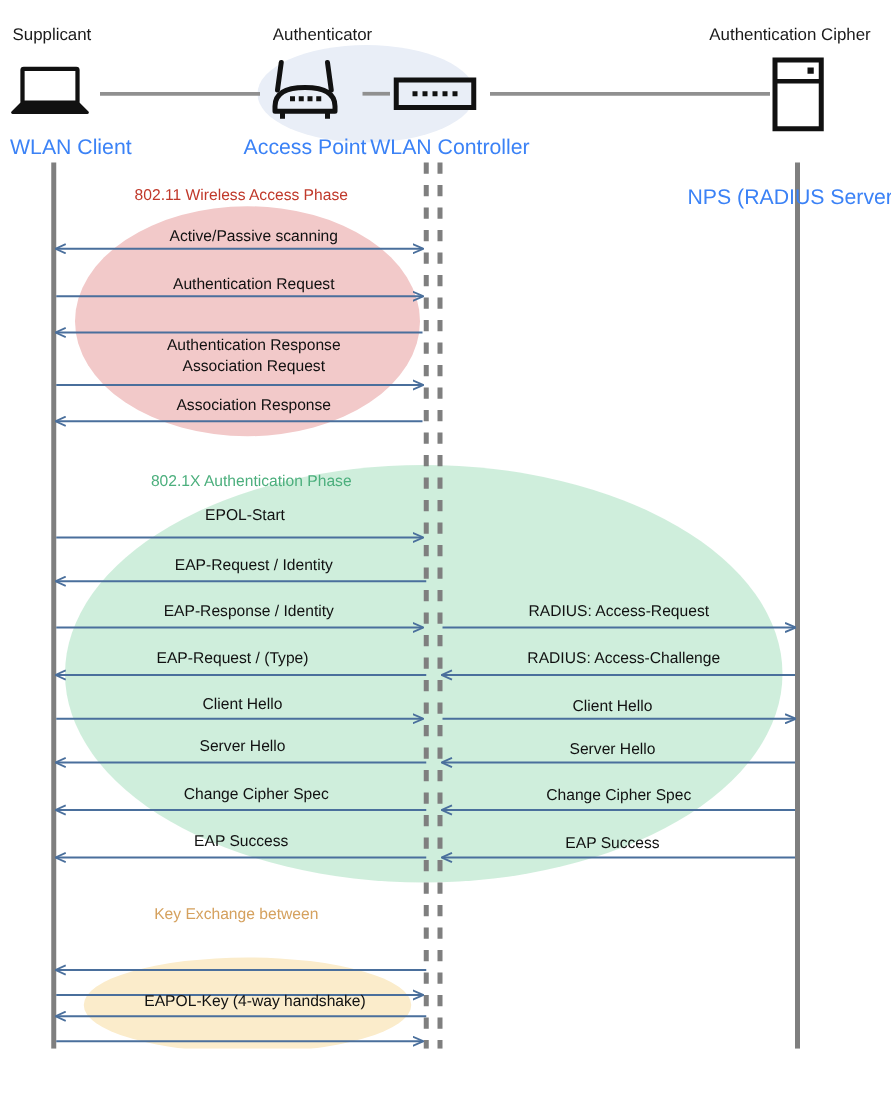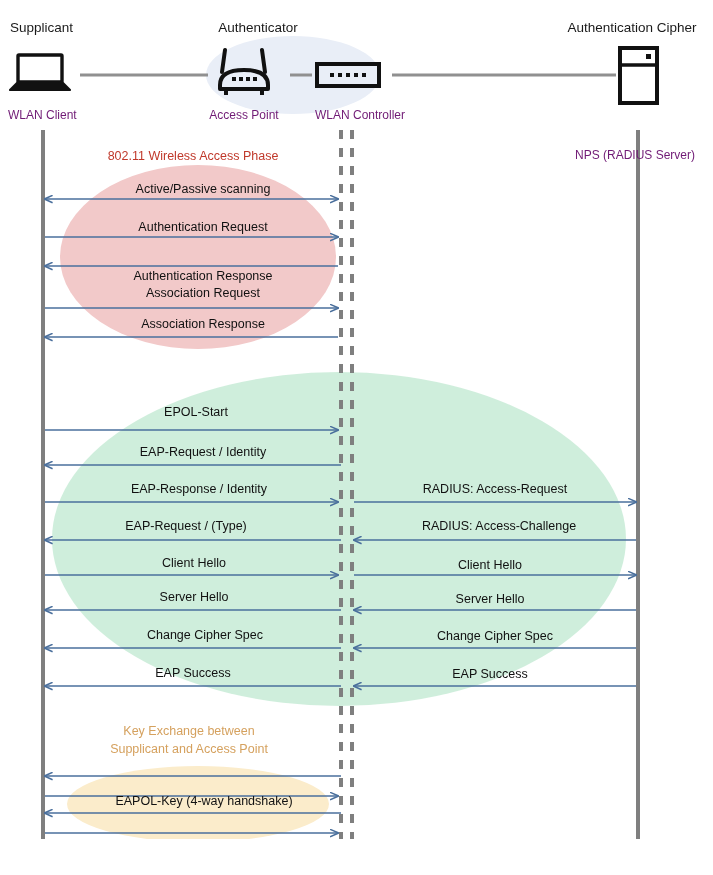--- a/index.html
+++ b/index.html
@@ -27,22 +27,22 @@
   }
   .node-title {
     position: absolute;
     font-size: 13.5px;
     color: #1a1a1a;
     white-space: nowrap;
     text-align: center;
   }
   .node-sub {
     position: absolute;
-    font-size: 12px;
-    color: #701a75;
+    font-size: 17px;
+    color: #3b82f6;
     white-space: nowrap;
     text-align: center;
   }
   .phase-label {
     position: absolute;
     font-size: 12.5px;
     white-space: nowrap;
     text-align: left;
     line-height: 18px;
   }
@@ -163,23 +163,23 @@
   <div class="node-title" style="left:258px; top:20px; transform:translateX(-50%);">Authenticator</div>
   <div class="node-sub" style="left:244px; top:108px; transform:translateX(-50%);">Access Point</div>
 
   <div class="node-sub" style="left:360px; top:108px; transform:translateX(-50%);">WLAN Controller</div>
 
   <div class="node-title" style="left:632px; top:20px; transform:translateX(-50%);">Authentication Cipher</div>
   <div class="node-sub" style="left:635px; top:108px; transform:translateX(-50%);margin-top:40px;">NPS (RADIUS Server)</div>
 
   <div class="phase-label phase-red" style="left:193px; top:147px; transform:translateX(-50%);">802.11 Wireless Access Phase</div>
 
+  <div class="phase-label phase-green" style="left:201px; top:376px; transform:translateX(-50%);">802.1X Authentication Phase</div>
 
   <div class="phase-label phase-amber" style="left:189px; top:722px; transform:translateX(-50%);">Key Exchange between</div>
-  <div class="phase-label phase-amber" style="left:189px; top:740px; transform:translateX(-50%);">Supplicant and Access Point</div>
 
   <div class="msg-label" style="left:203px; top:182px;">Active/Passive scanning</div>
   <div class="msg-label" style="left:203px; top:220px;">Authentication Request</div>
   <div class="msg-label" style="left:203px; top:249px;margin-top:20px;">Authentication Response</div>
   <div class="msg-label" style="left:203px; top:286px;">Association Request</div>
   <div class="msg-label" style="left:203px; top:317px;">Association Response</div>
 
   <div class="msg-label" style="left:196px; top:405px;">EPOL-Start</div>
   <div class="msg-label" style="left:203px; top:445px;">EAP-Request / Identity</div>
   <div class="msg-label" style="left:199px; top:482px;">EAP-Response / Identity</div>

